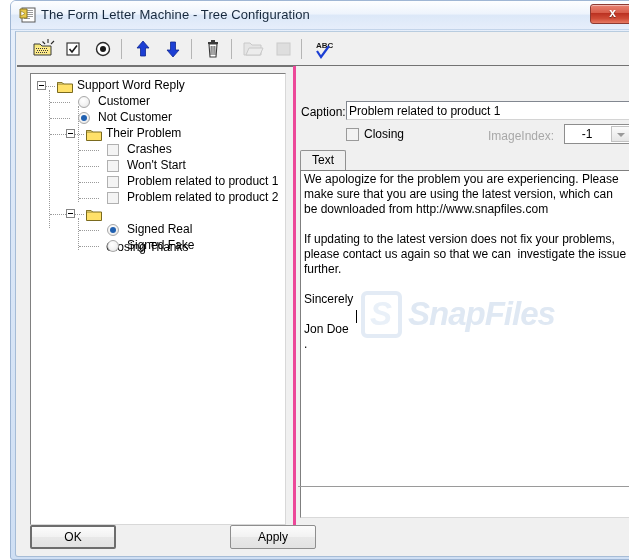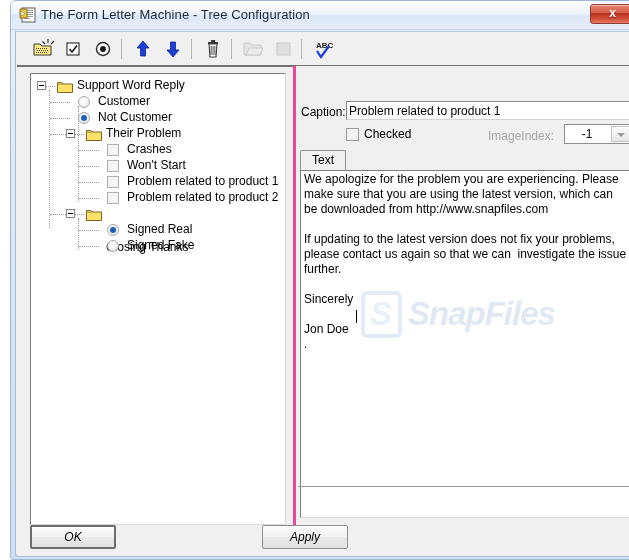--- a/index.html
+++ b/index.html
@@ -344,21 +344,20 @@
     top: 6px;
     width: 86px; height: 24px;
     box-sizing: border-box;
     background: linear-gradient(to bottom, #fcfcfc 0%, #f2f2f2 48%, #e8e8e8 52%, #e2e2e2 100%);
     border: 1px solid #8e8e8e;
     border-radius: 2px;
     font-family: "Liberation Sans", sans-serif;
     font-size: 12px;
     color: #000;
     cursor: pointer;
-    font-style: italic;
   }
   .btn.default { border: 2px solid #6d6d6d; }
 </style>
 </head>
 <body>
 
 <div id="window">
 
   <div id="titlebar">
     <span id="title-icon">
@@ -574,21 +573,21 @@
         <span class="tlabel">Signed Fake</span>
       </div>
     </div>
 
     <div id="right-panel">
 
       <span id="caption-label">Caption:</span>
       <input id="caption-input" type="text" value="Problem related to product 1" style="">
 
       <div id="checked-box"></div>
-      <span id="checked-label">Checked</span>
+      <span id="checked-label">Closing</span>
 
       <span id="imgindex-label">ImageIndex:</span>
       <div id="imgindex-combo">
         <span id="imgindex-value">-1</span>
         <span id="imgindex-arrow"></span>
       </div>
 
       <div id="tabstrip">
         <div class="tab" style="left:0; width:46px;">
           <span>Text</span>
@@ -608,17 +607,17 @@
 Jon Doe
 .</div>
         <div id="caret"></div>
       </div>
 
       <div id="hint-sep"></div>
     </div>
 
     <div id="footer">
       <button class="btn default" style="left:13px;">OK</button>
-      <button class="btn" style="left:213px;margin-left:32px;">Apply</button>
+      <button class="btn" style="left:213px;">Apply</button>
     </div>
 
   </div>
 </div>
 
 </body></html>

